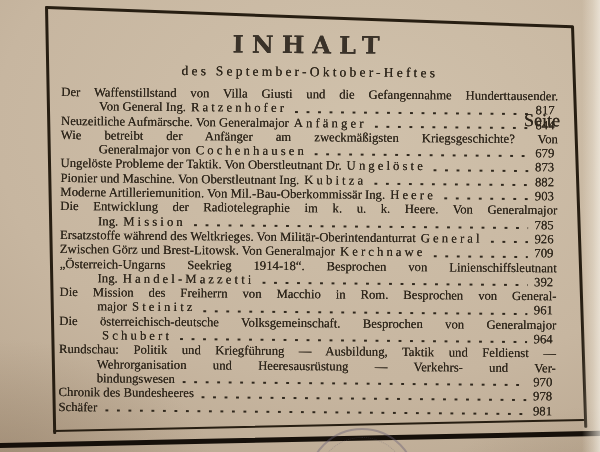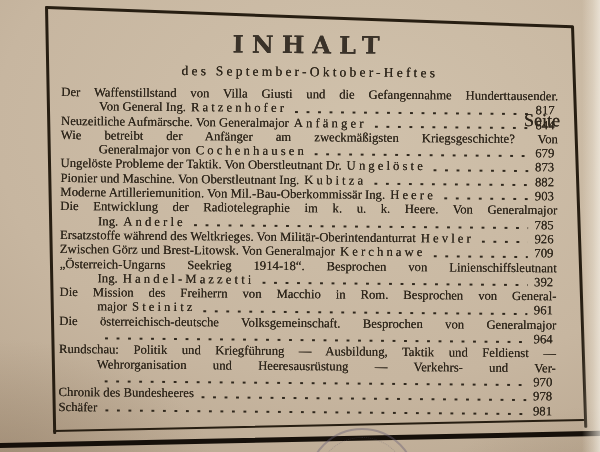--- a/index.html
+++ b/index.html
@@ -98,27 +98,27 @@
         </div>
         <div class="line">
           <span>Moderne Artilleriemunition. Von Mil.-Bau-Oberkommissär Ing.</span>
           <span class="name">Heere</span>
           <span class="dots"></span>
           <span class="pg">903</span>
         </div>
         <div class="line fill"><span>Die Entwicklung der Radiotelegraphie im k. u. k. Heere. Von Generalmajor</span></div>
         <div class="line indent">
           <span>Ing.</span>
-          <span class="name">Anderle</span>
+          <span class="name">Mission</span>
           <span class="dots"></span>
           <span class="pg">785</span>
         </div>
         <div class="line">
           <span>Ersatzstoffe während des Weltkrieges. Von Militär-Oberintendanturrat</span>
-          <span class="name">Hevler</span>
+          <span class="name">General</span>
           <span class="dots"></span>
           <span class="pg">926</span>
         </div>
         <div class="line">
           <span>Zwischen Görz und Brest-Litowsk. Von Generalmajor</span>
           <span class="name">Kerchnawe</span>
           <span class="dots"></span>
           <span class="pg">709</span>
         </div>
         <div class="line fill"><span>„Österreich-Ungarns Seekrieg 1914-18“. Besprochen von Linienschiffsleutnant</span></div>
@@ -131,26 +131,28 @@
         <div class="line fill"><span>Die Mission des Freiherrn von Macchio in Rom. Besprochen von General-</span></div>
         <div class="line indent">
           <span>major</span>
           <span class="name">Steinitz</span>
           <span class="dots"></span>
           <span class="pg">961</span>
         </div>
         <div class="line fill"><span>Die österreichisch-deutsche Volksgemeinschaft. Besprochen von Generalmajor</span></div>
         <div class="line indent">
           <span></span>
+          <span class="name">Schubert</span>
           <span class="dots"></span>
           <span class="pg">964</span>
         </div>
         <div class="line fill"><span>Rundschau: Politik und Kriegführung — Ausbildung, Taktik und Feldienst —</span></div>
         <div class="line indent fill"><span>Wehrorganisation und Heeresausrüstung — Verkehrs- und Ver-</span></div>
         <div class="line indent">
+          <span>bindungswesen</span>
           <span class="dots"></span>
           <span class="pg">970</span>
         </div>
         <div class="line">
           <span>Chronik des Bundesheeres</span>
           <span class="dots"></span>
           <span class="pg">978</span>
         </div>
         <div class="line">
           <span>Schäfer</span>

